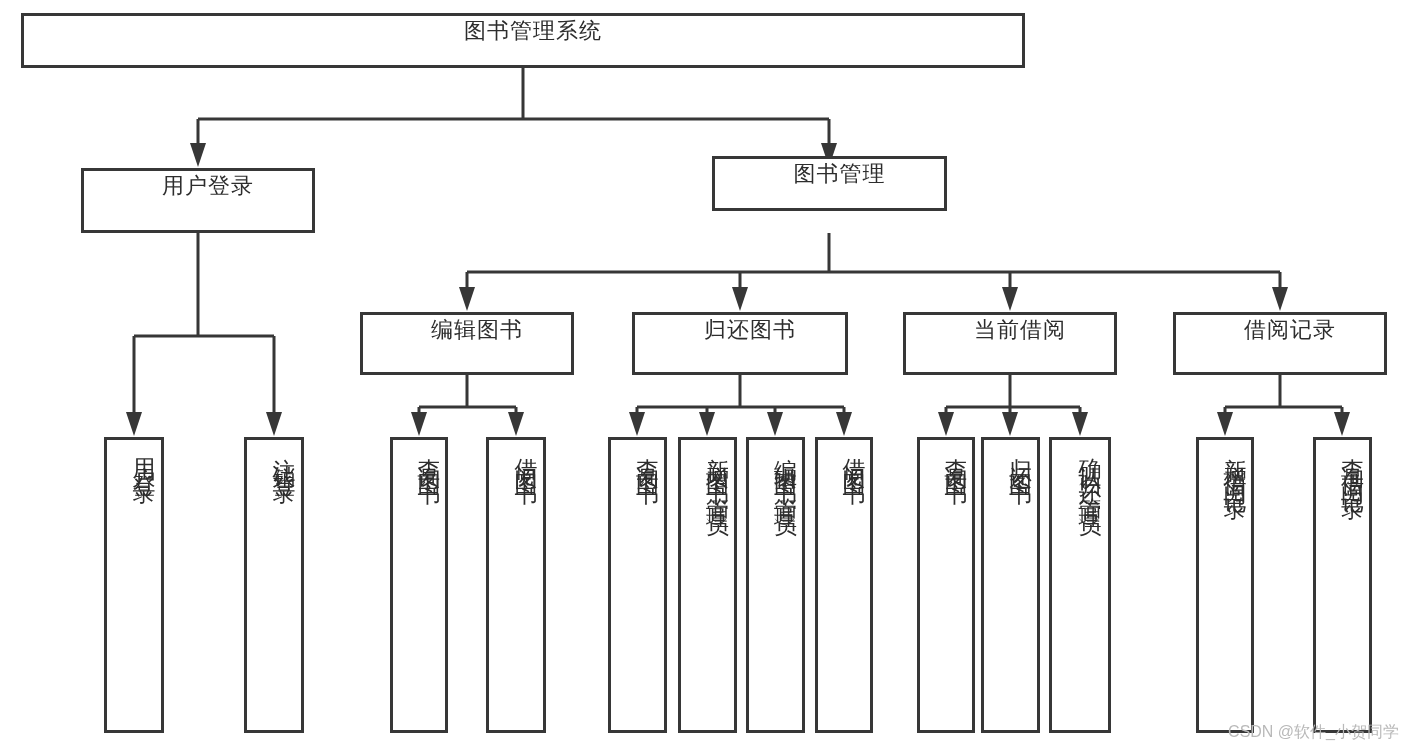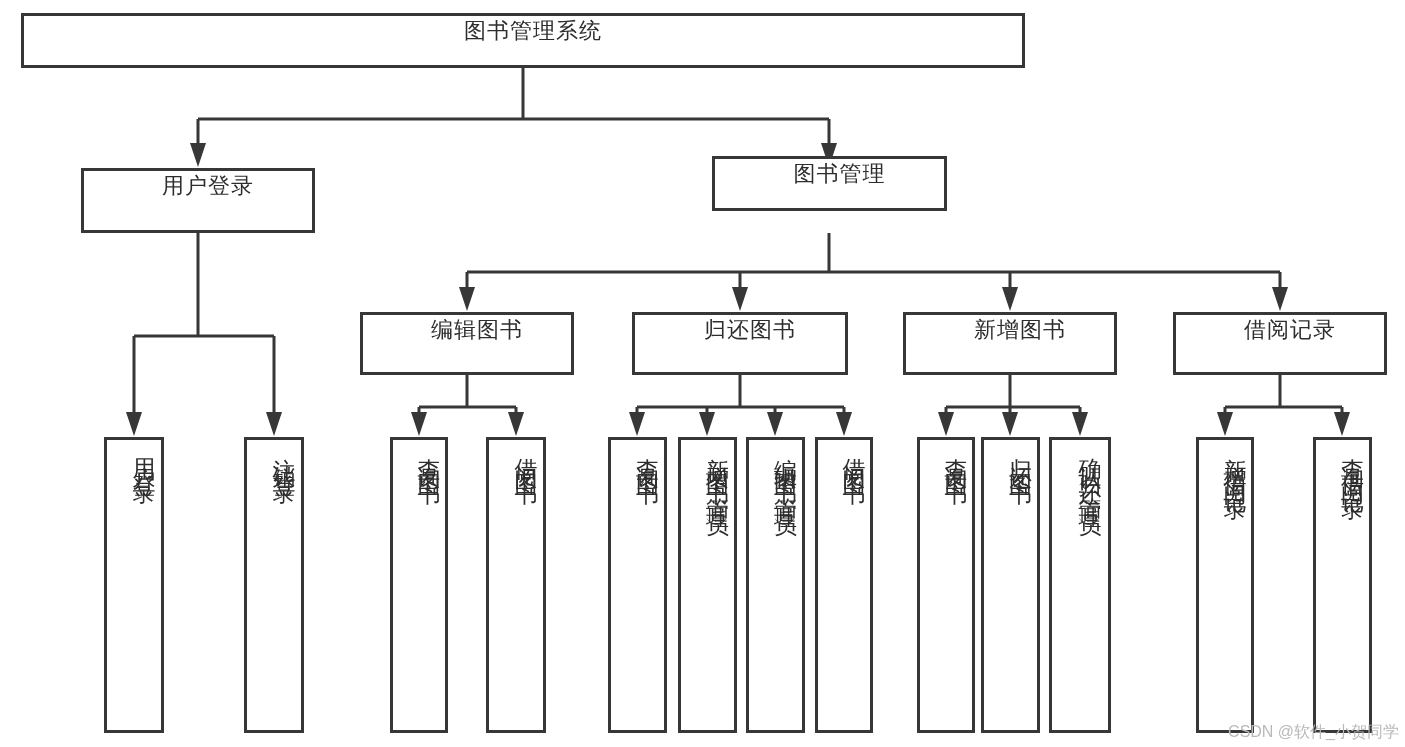--- a/index.html
+++ b/index.html
@@ -101,21 +101,21 @@
     <span class="hlabel">图书管理</span>
   </div>
 
   <div class="node" style="left:360px; top:312px; width:214px; height:63px;">
     <span class="hlabel">编辑图书</span>
   </div>
   <div class="node" style="left:632px; top:312px; width:216px; height:63px;">
     <span class="hlabel">归还图书</span>
   </div>
   <div class="node" style="left:903px; top:312px; width:214px; height:63px;">
-    <span class="hlabel">新增图书</span>
+    <span class="hlabel">当前借阅</span>
   </div>
   <div class="node" style="left:1173px; top:312px; width:214px; height:63px;">
     <span class="hlabel">借阅记录</span>
   </div>
 
   <div class="node" style="left:104px; top:437px; width:60px; height:296px;">
     <span class="vlabel">用户登录</span>
   </div>
   <div class="node" style="left:244px; top:437px; width:60px; height:296px;">
     <span class="vlabel">注销登录</span>

